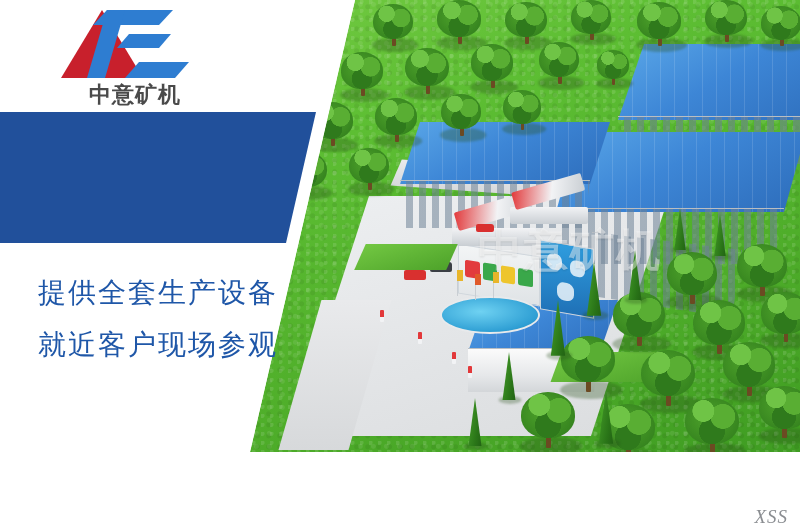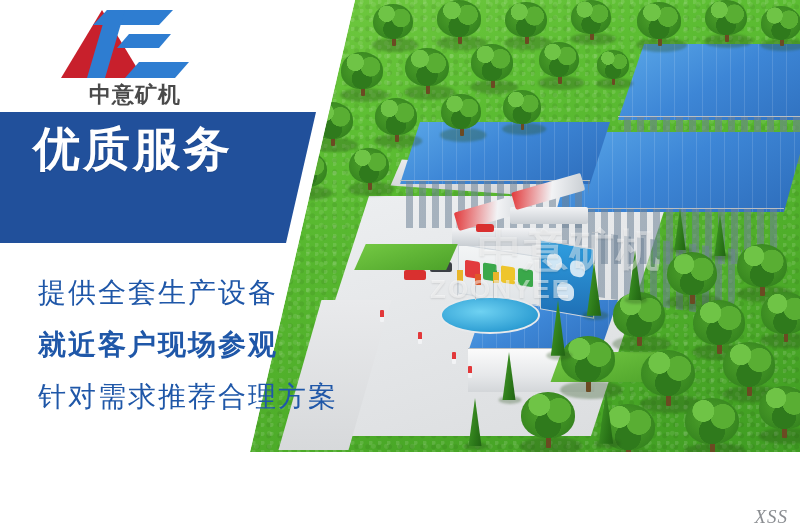--- a/index.html
+++ b/index.html
@@ -229,21 +229,21 @@
   .bullet-line {
     position:absolute;
     color:#1F57A8;
     font-size: 28px;
     font-weight: 500;
     letter-spacing: 2px;
     white-space: nowrap;
     line-height: 1;
   }
   #bullet-0 { left: 38px; top: 279px; }
-  #bullet-1 { left: 38px; top: 331px; font-weight: bold; }
+  #bullet-1 { left: 38px; top: 331px; }
   #bullet-2 { left: 38px; top: 383px; }
 
   
   #bottom-banner {
     position:absolute; left:0; top:452px;
     width:800px; height:53px;
     background:#2750A0;
     display:flex; align-items:center; justify-content:center;
   }
   #bottom-banner-text {
@@ -537,41 +537,38 @@
         <div class="shadow"></div>
         <div class="body"></div>
       </div>
     <div class="conifer" style="left:712px; top:214px; width:16px; height:44px;">
         <div class="shadow"></div>
         <div class="body"></div>
       </div>
 
     <div id="photo-watermark">
       <span class="cn">中意矿机</span>
-      <span class="en">ZOONYEE</span>
     </div>
   </div>
 
   <div id="left-white"></div>
 
   <div id="logo">
     <svg id="logo-mark" viewBox="0 0 160 78">
       <polygon points="47,4 88,72 6,72" fill="#C8202C"></polygon>
       <polygon points="52,4 118,4 104,19 38,19" fill="#2E7DD1"></polygon>
       <polygon points="74,28 116,28 104,42 62,42" fill="#2E7DD1"></polygon>
       <polygon points="84,56 134,56 120,72 70,72" fill="#2E7DD1"></polygon>
       <polygon points="52,4 70,4 50,72 32,72" fill="#2E7DD1"></polygon>
     </svg>
     <div id="logo-text">中意矿机</div>
   </div>
 
   <div id="headline-panel">
-    <div class="headline-line" id="headline-1">优质服务</div>
   </div>
 
   <div class="bullet-line" id="bullet-0">提供全套生产设备</div>
   <div class="bullet-line" id="bullet-1">就近客户现场参观</div>
-  <div class="bullet-line" id="bullet-2">针对需求推荐合理方案</div>
 
 
   <div id="corner-watermark">XSS</div>
 
 </div>
 
 </body></html>

